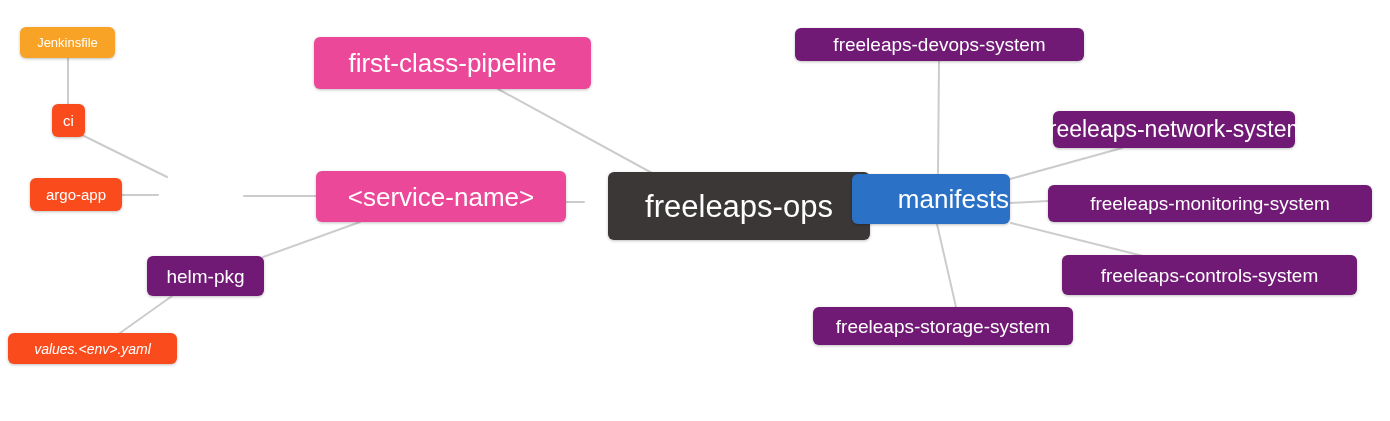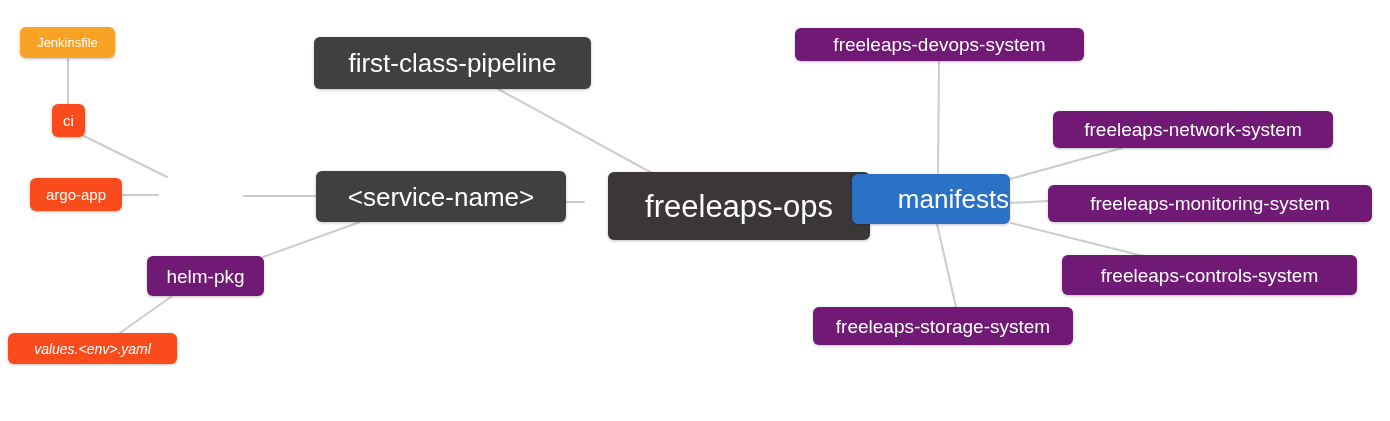--- a/index.html
+++ b/index.html
@@ -28,21 +28,21 @@
     align-items: center;
     justify-content: center;
     box-sizing: border-box;
     color: #ffffff;
     border-radius: 6px;
     box-shadow: 0 1px 3px rgba(0,0,0,0.25);
     white-space: nowrap;
     cursor: pointer;
     line-height: 1;
   }
-  .blue   { background: #404040; }
+  .blue   { background: #ec4899; }
   .blue2  { background: #2b72c7; padding-left: 45px; }
   .green  { background: #701a75; }
   .orange { background: #f9a326; }
   .red    { background: #fa4b1d; }
   .dark   { background: #3b3737; }
 </style>
 </head>
 <body>
 
 <div class="canvas">
@@ -80,21 +80,21 @@
   <div class="node blue" style="left:314px; top:37px;  width:277px; height:52px; font-size:26px;">first-class-pipeline</div>
 
   <div class="node blue" style="left:316px; top:171px; width:250px; height:51px; font-size:26px;">&lt;service-name&gt;</div>
 
   <div class="node dark" style="left:608px; top:172px; width:262px; height:68px; font-size:31px;">freeleaps-ops</div>
 
   <div class="node blue2" style="left:852px; top:174px; width:158px; height:50px; font-size:26px;">manifests</div>
 
   <div class="node green" style="left:795px; top:28px;  width:289px; height:33px; font-size:19px;">freeleaps-devops-system</div>
 
-  <div class="node green" style="left:1053px; top:111px; width:280px; height:37px; font-size:19px;">freeleaps-network-system</div>
+  <div class="node green" style="left:1053px; top:111px; width:242px; height:37px; font-size:23px;">freeleaps-network-system</div>
 
   <div class="node green" style="left:1048px; top:185px; width:324px; height:37px; font-size:19px;">freeleaps-monitoring-system</div>
 
   <div class="node green" style="left:1062px; top:255px; width:295px; height:40px; font-size:19px;">freeleaps-controls-system</div>
 
   <div class="node green" style="left:813px; top:307px; width:260px; height:38px; font-size:19px;">freeleaps-storage-system</div>
 
 </div>
 
 </body></html>

